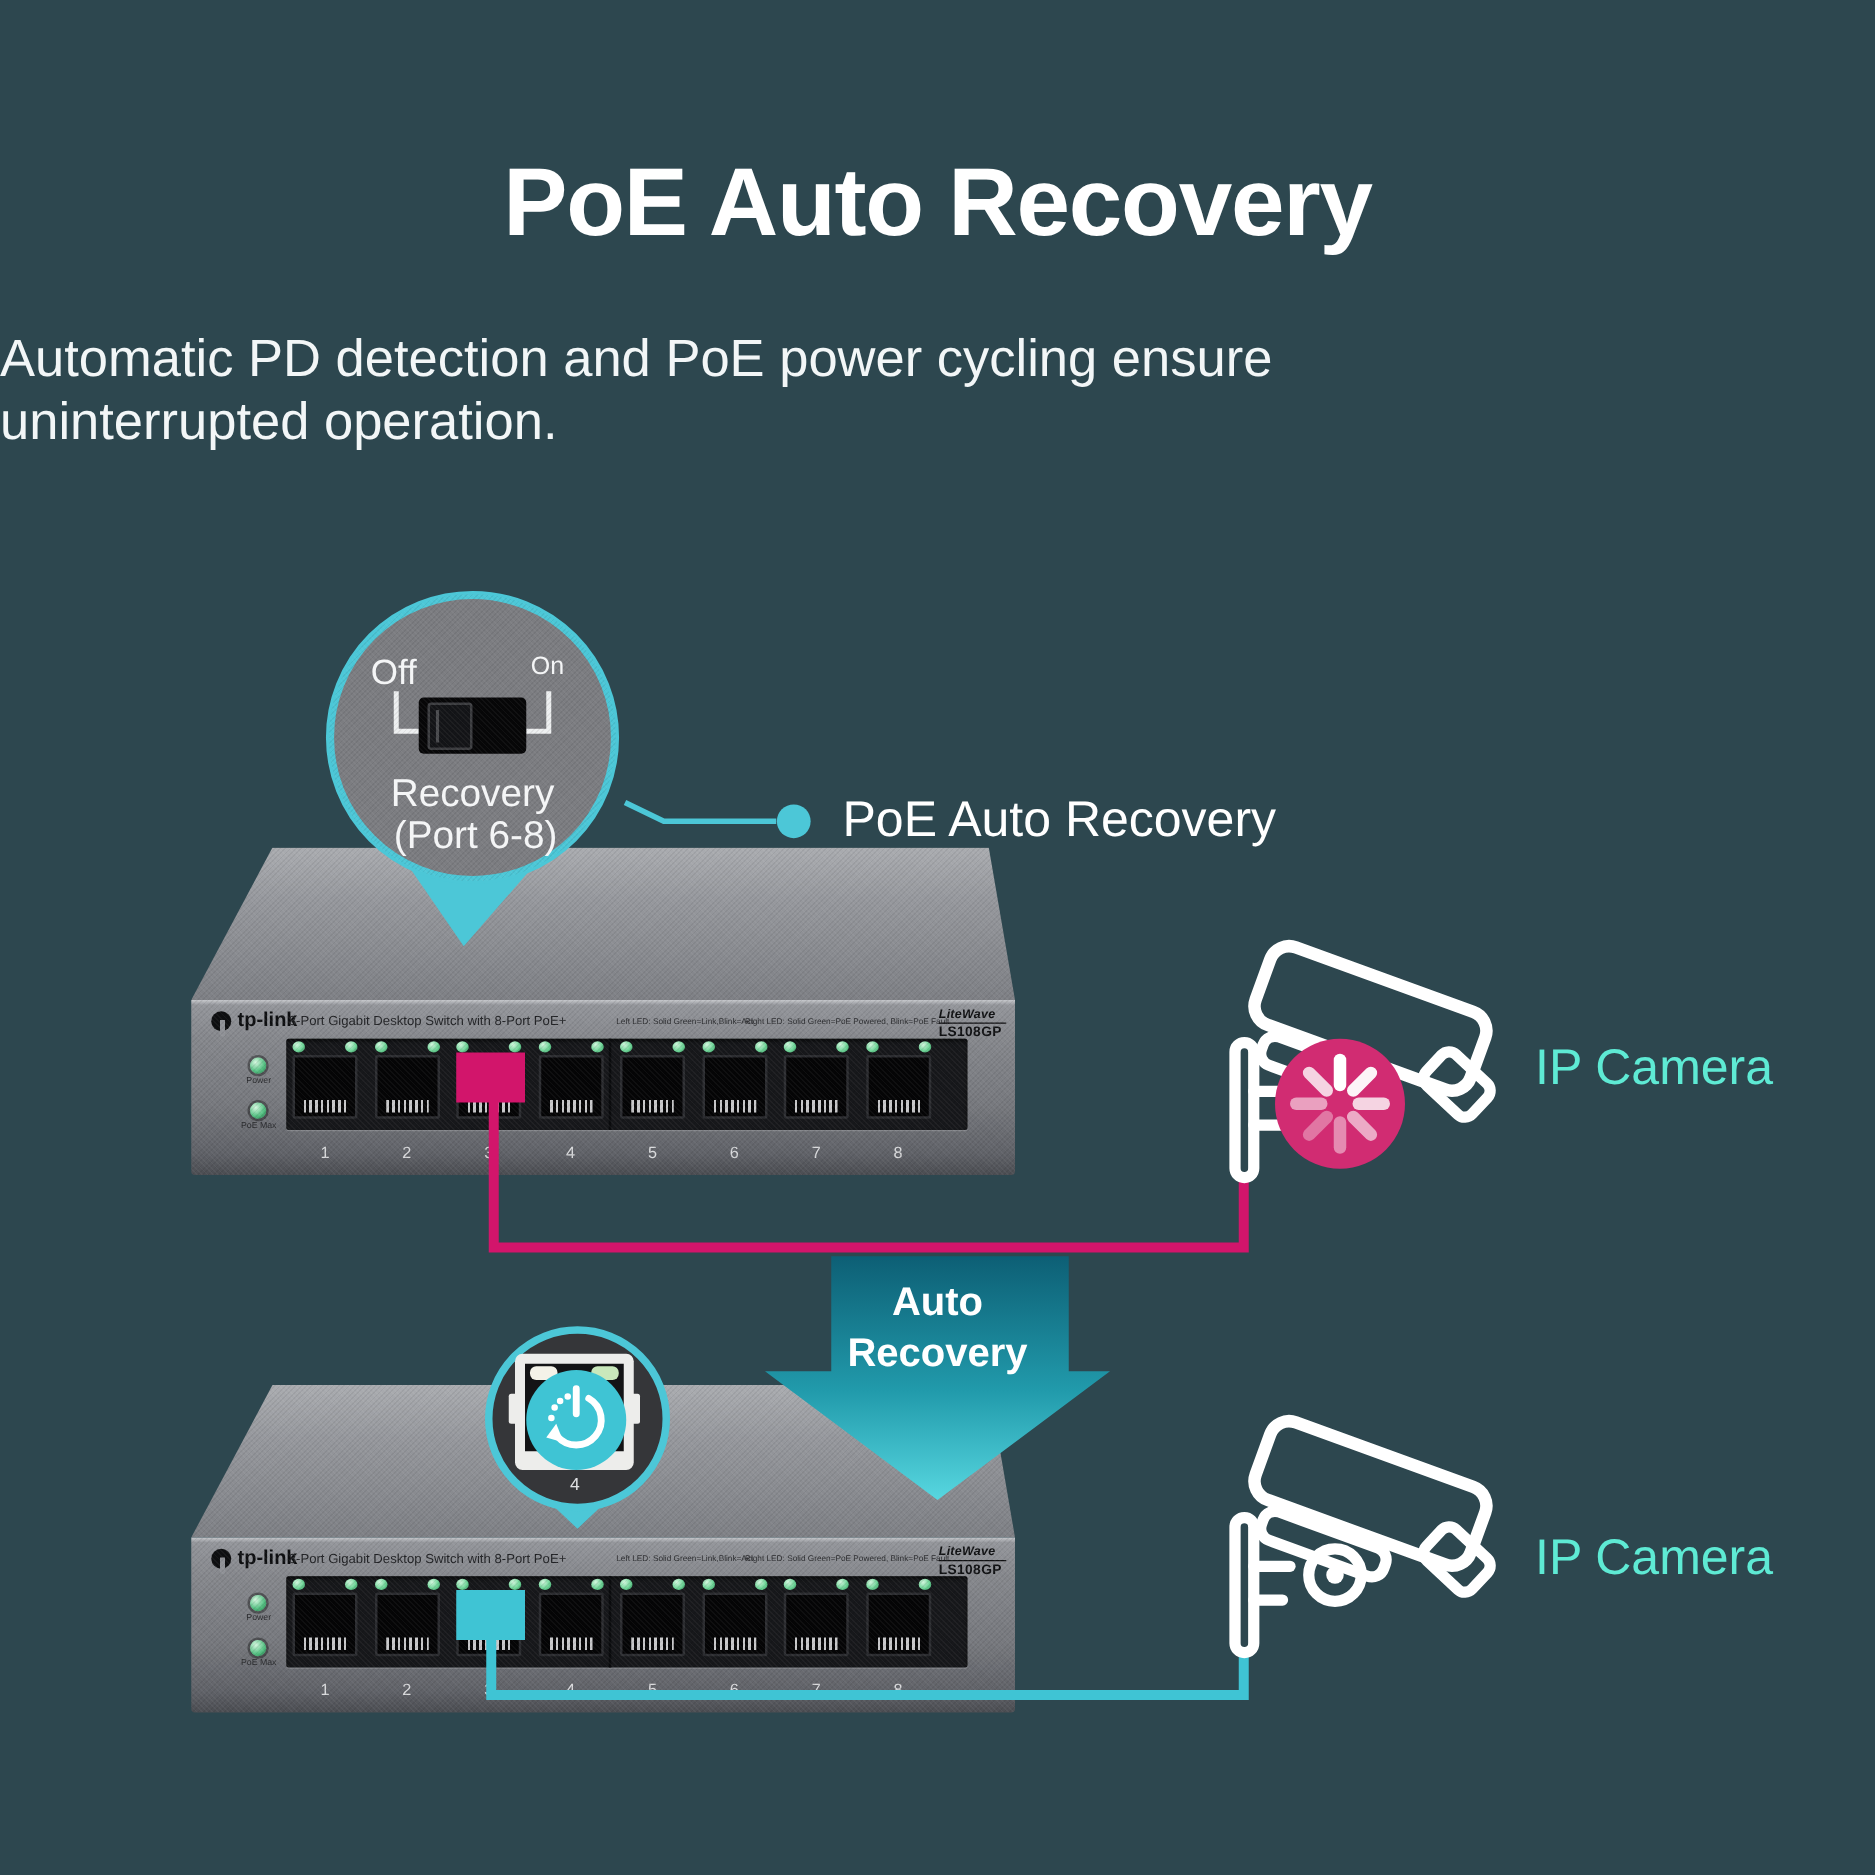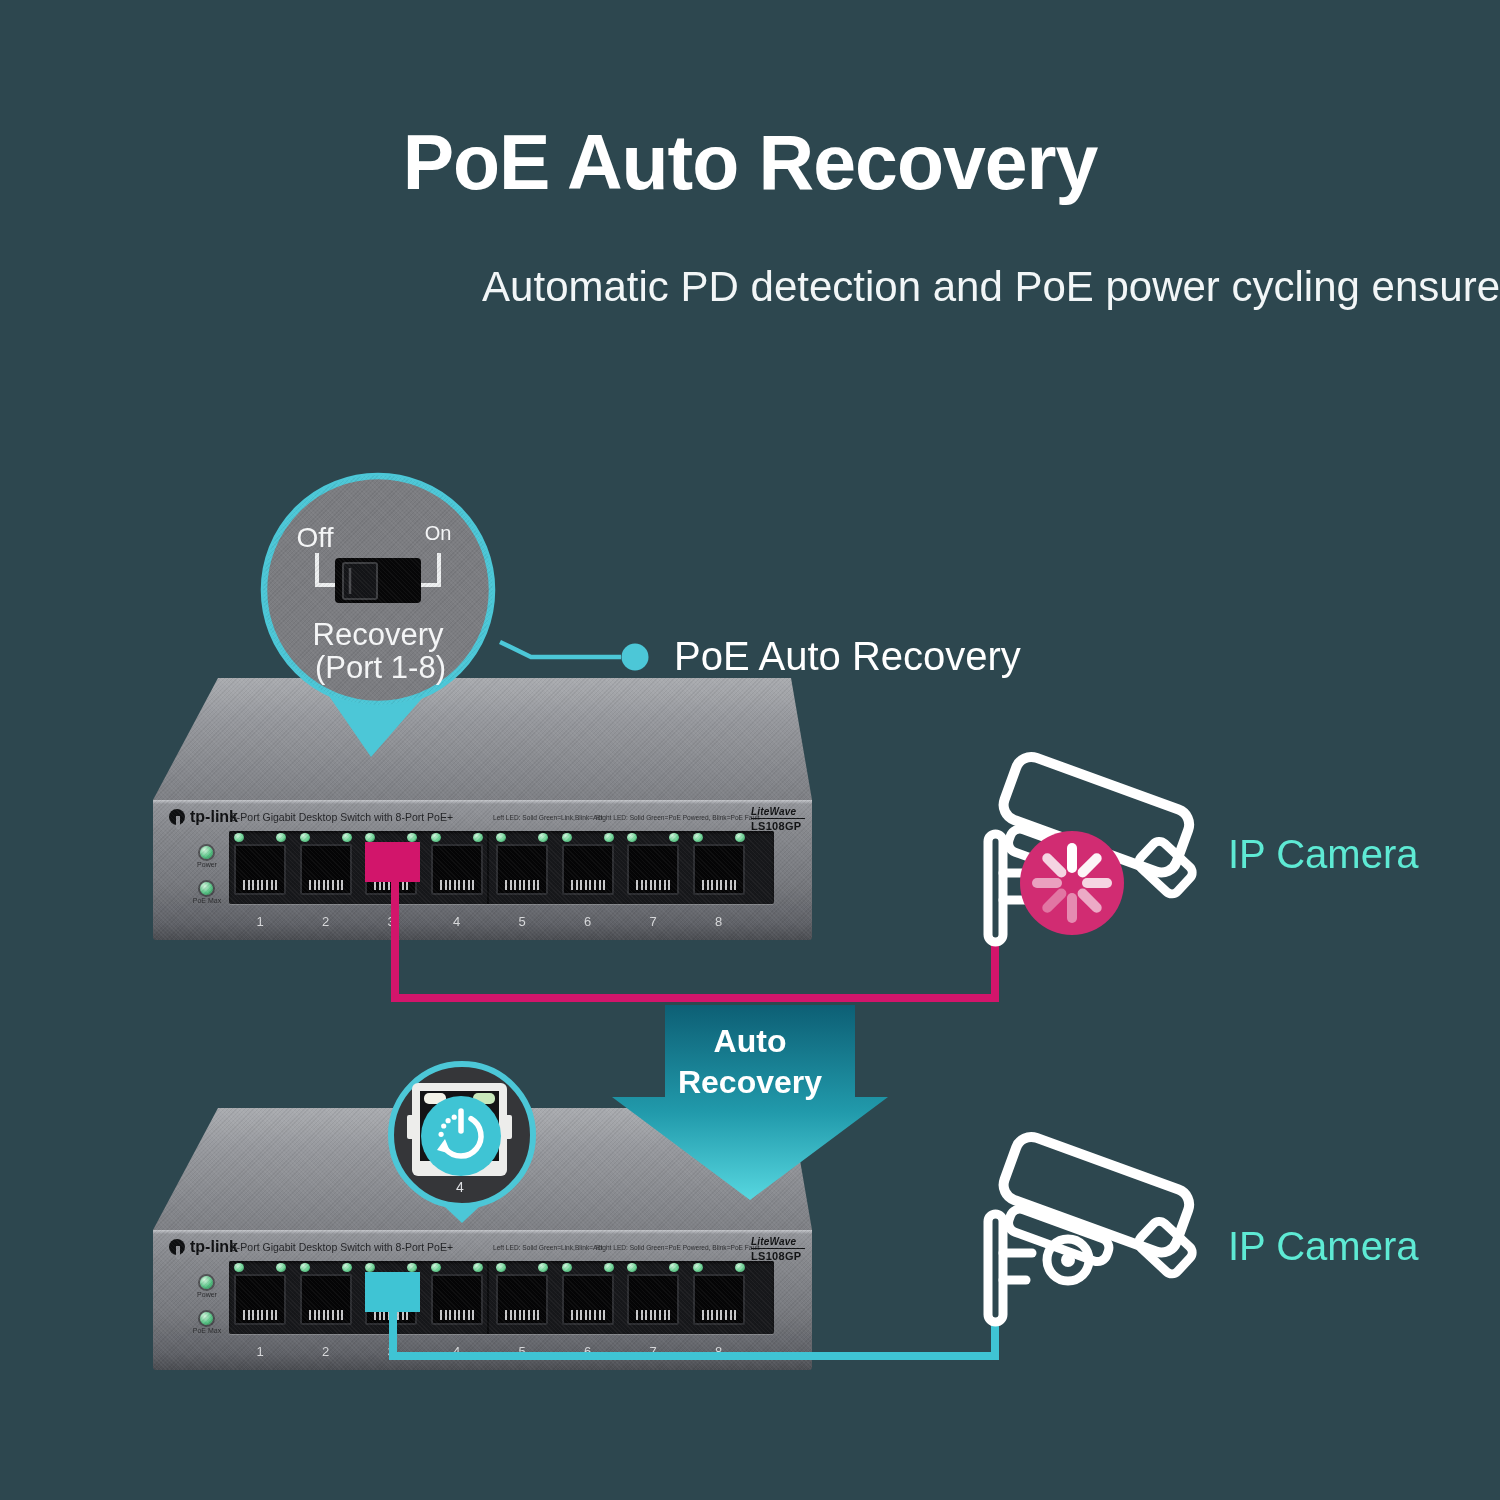--- a/index.html
+++ b/index.html
@@ -1,21 +1,21 @@
 <!DOCTYPE html>
 <html><head>
 <meta charset="utf-8">
 <style>
   html,body{margin:0;padding:0;background:#1e2f35;}
   .canvas{position:relative;width:1500px;height:1500px;background:#2d474f;overflow:hidden;
           font-family:"Liberation Sans","DejaVu Sans",sans-serif;color:#fff;}
   
   .title{position:absolute;left:0;top:118px;width:1500px;text-align:center;
          font-size:77px;font-weight:bold;letter-spacing:-1px;color:#fff;}
-  .subtitle{position:absolute;left:0;top:262px;width:1500px;text-align:right;
+  .subtitle{position:absolute;left:0;top:262px;width:1500px;text-align:left;
             font-size:42px;line-height:50px;color:#f2f6f7;font-weight:400;}
   
   .grain::after{content:"";position:absolute;inset:0;pointer-events:none;border-radius:inherit;
      background-image:repeating-linear-gradient(45deg,rgba(255,255,255,.045) 0 1px,transparent 1px 3px),
                       repeating-linear-gradient(-45deg,rgba(0,0,0,.06) 0 1px,transparent 1px 3px);}
   
   .switch{position:absolute;width:659px;height:262px;}
   .sw1{left:153px;top:678px;}
   .sw2{left:153px;top:1108px;}
   .top-face{position:absolute;left:0;top:0;width:659px;height:122px;
@@ -79,20 +79,21 @@
   .overlay{position:absolute;left:0;top:0;}
 </style>
 </head>
 <body>
 
 <div class="canvas">
 
   <div class="title">PoE Auto Recovery</div>
   <div class="subtitle">
     <div>Automatic PD detection and PoE power cycling ensure</div>
+    <div>uninterrupted operation.</div>
   </div>
 
   <div class="switch sw1">
     <div class="top-face grain"></div>
     <div class="front-face grain">
       <div class="tpl">
         <span class="tpl-mark"></span>
         <span>tp-link</span>
       </div>
       <div class="sw-name">8-Port Gigabit Desktop Switch with 8-Port PoE+</div>
@@ -274,21 +275,21 @@
       <path d="M186 88 V120 H168" fill="none" stroke="#eef0f1" stroke-width="4"></path>
 
       <rect x="82" y="93" width="86" height="45" rx="4" fill="#070708"></rect>
       <rect x="90" y="98" width="34" height="36" rx="2" fill="#141518" stroke="#3c3d40" stroke-width="2"></rect>
       <path d="M97 103 V129" stroke="#4a4b4e" stroke-width="2.5" fill="none"></path>
     </svg>
     <div class="co1-grain grain"></div>
     <div class="co1-text co1-off">Off</div>
     <div class="co1-text co1-on">On</div>
     <div class="co1-text co1-cap1">Recovery</div>
-    <div class="co1-text co1-cap2">(Port 1-8)</div>
+    <div class="co1-text co1-cap2">(Port 6-8)</div>
   </div>
 
   <div class="feature-label">PoE Auto Recovery</div>
 
   <div class="callout2">
     <svg width="160" height="175" viewBox="0 0 160 175">
       <polygon points="42,135 112,135 77,168" fill="#4cc7d7"></polygon>
       <circle cx="77" cy="80" r="71" fill="#353639" stroke="#4cc7d7" stroke-width="6"></circle>
 
       <g>

